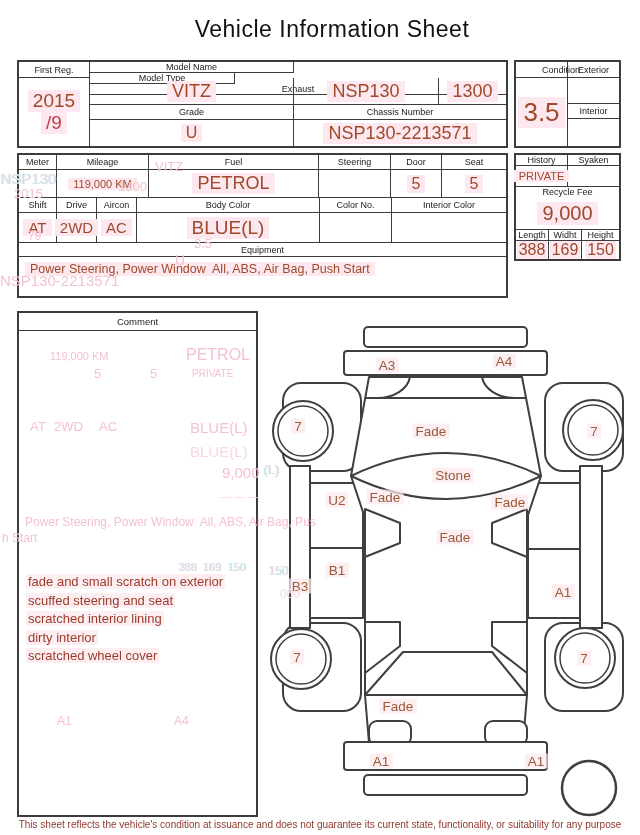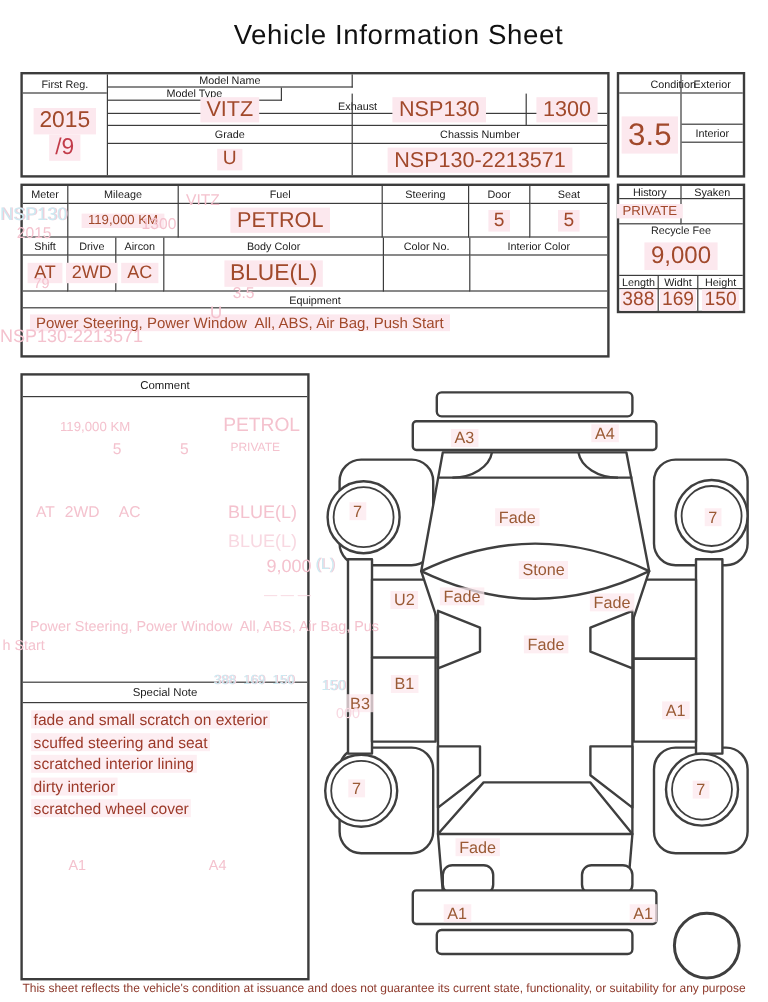--- a/index.html
+++ b/index.html
@@ -206,21 +206,20 @@
       </div>
     <div class="cell f1">
         <span class="hl fs16" style="padding:0 2px;">150</span>
       </div>
   </div>
 </div>
 
 <div id="comment-box" class="blk">
   <div id="comment-header" class="bb hdr">Comment</div>
   <div id="comment-body"></div>
-  <div id="special-note-header" class="bt bb hdr">Special Note</div>
   <div id="special-note-lines">
       <div class="note-line"><span>fade and small scratch on exterior</span></div>
       <div class="note-line"><span>scuffed steering and seat</span></div>
       <div class="note-line"><span>scratched interior lining</span></div>
       <div class="note-line"><span>dirty interior</span></div>
       <div class="note-line"><span>scratched wheel cover</span></div>
     </div>
 </div>
 
 <div id="diagram" class="abs">

